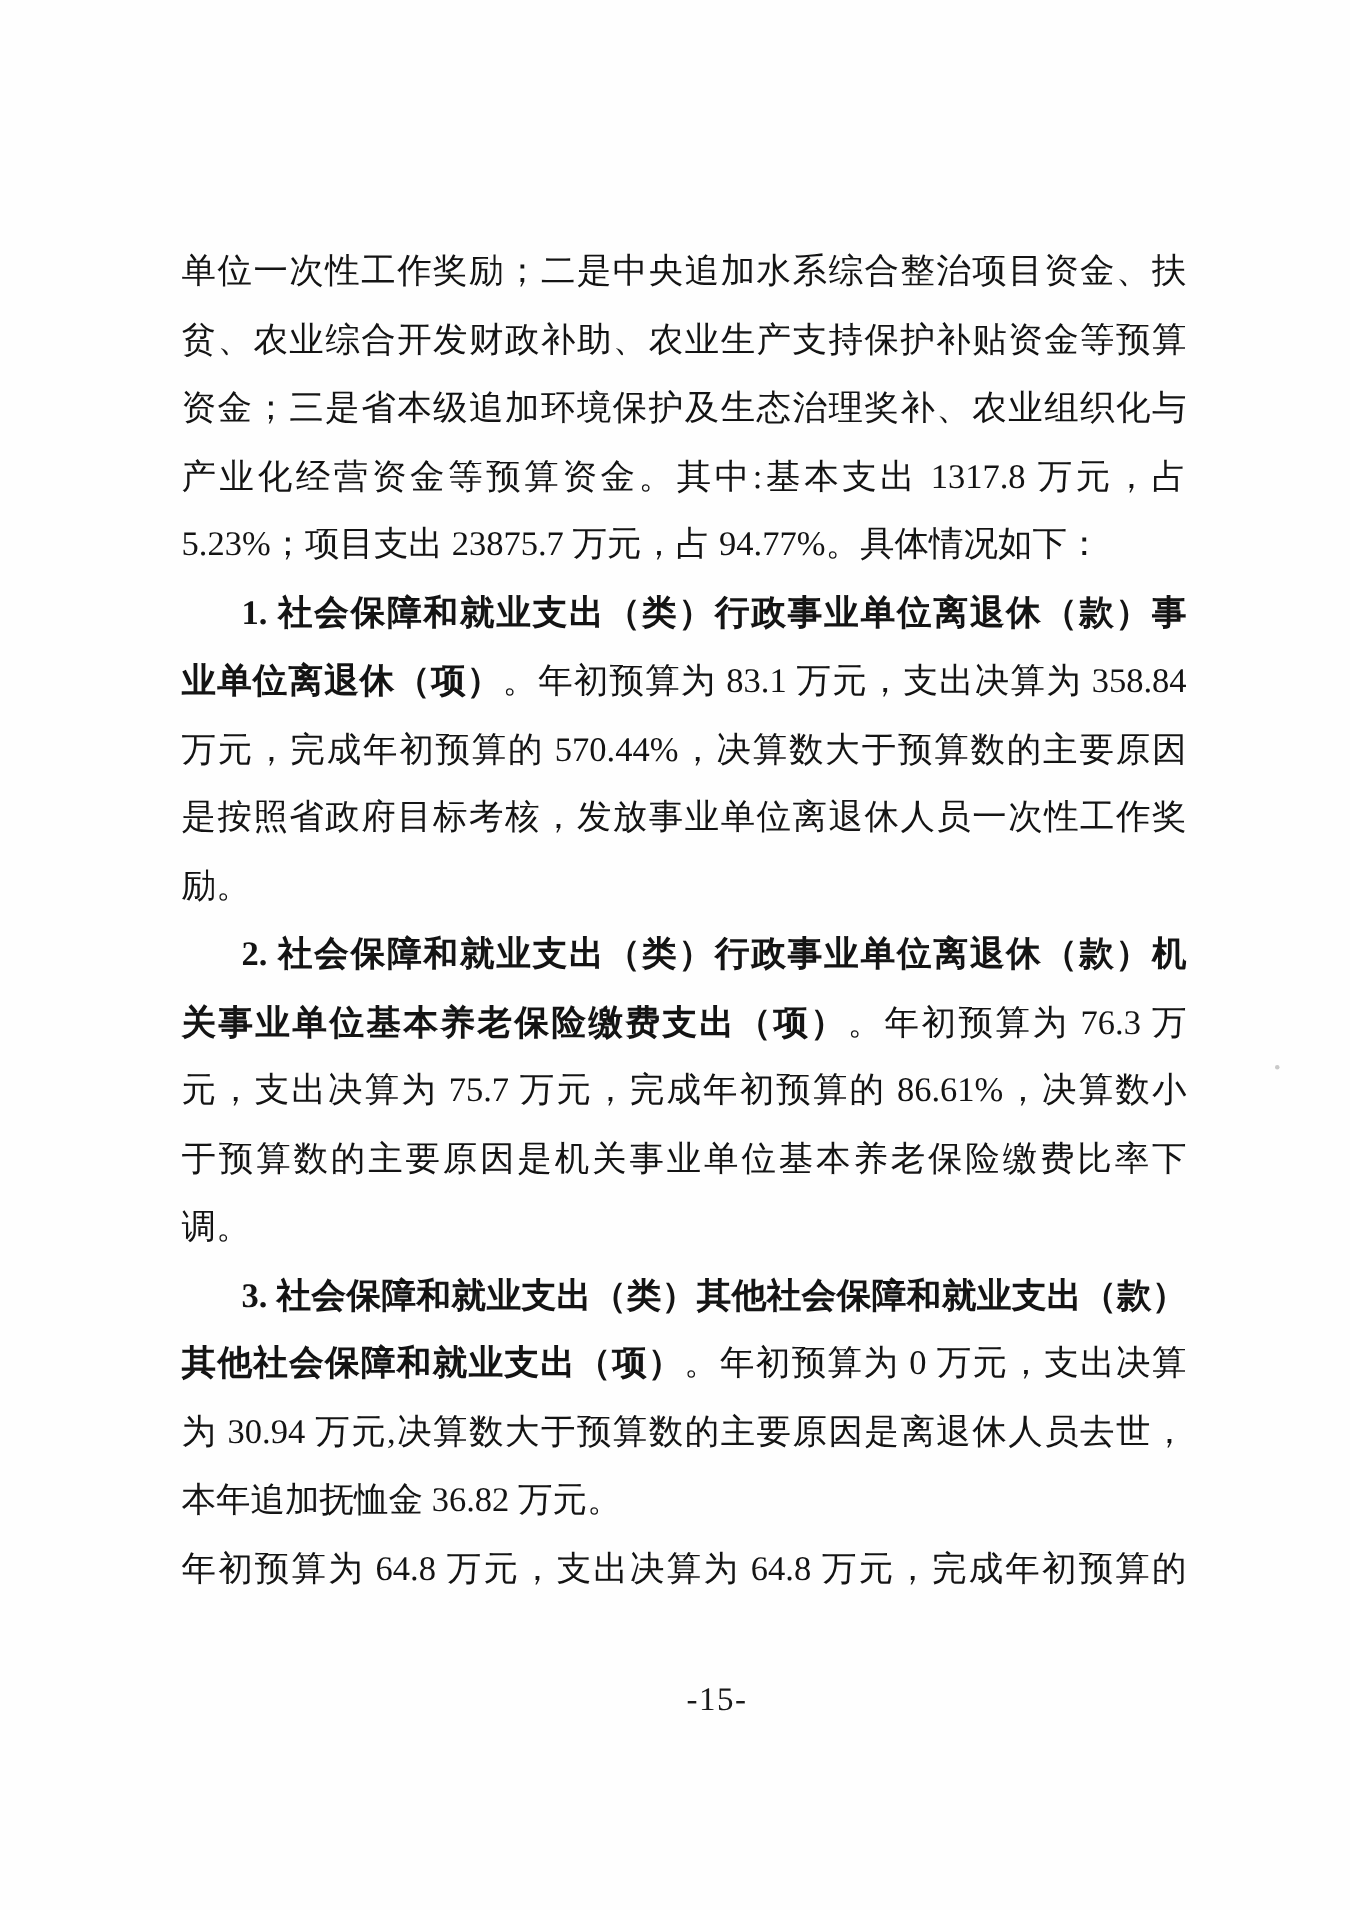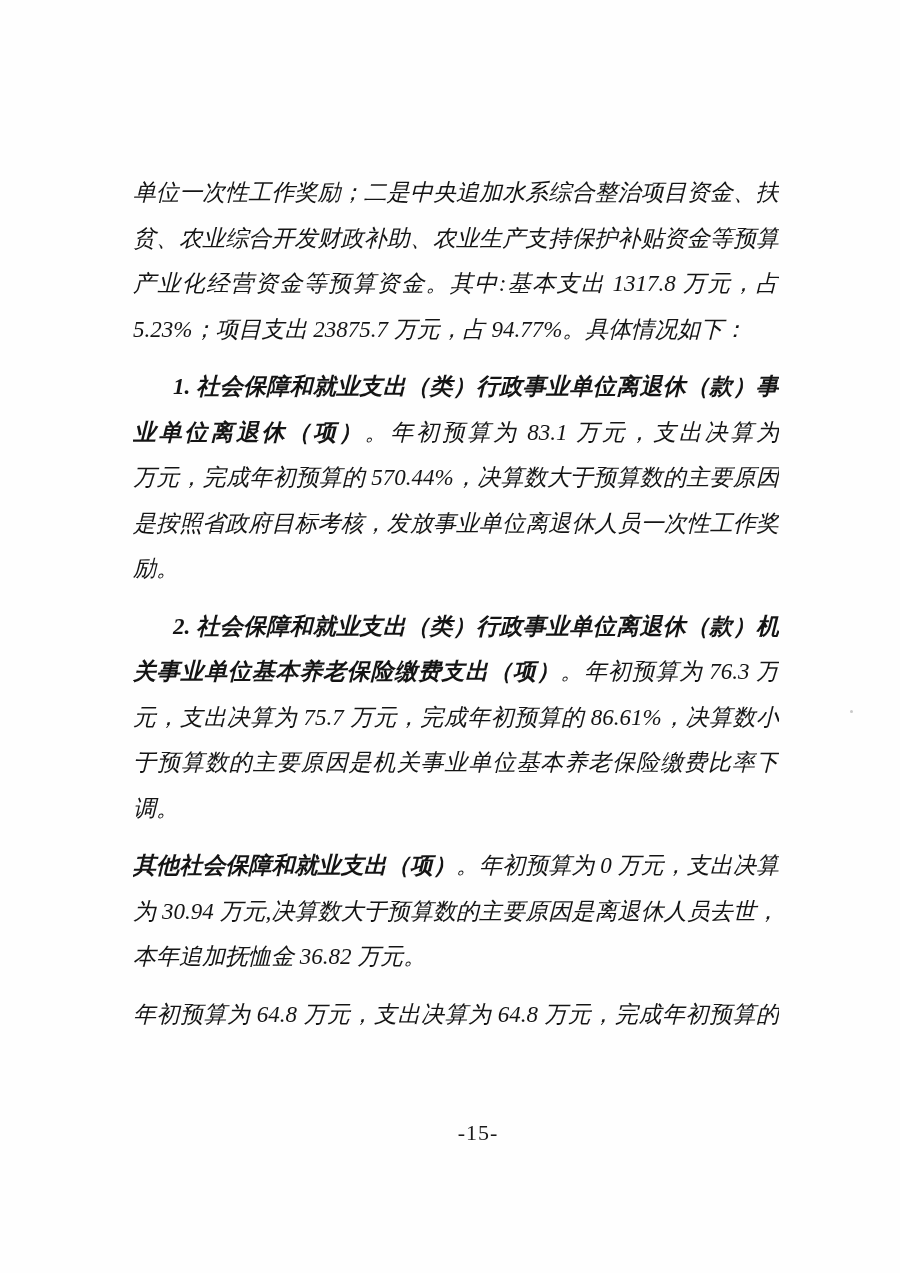--- a/index.html
+++ b/index.html
@@ -17,21 +17,21 @@
     color: #141414;
   }
   .doc-body {
     position: absolute;
     left: 121px;
     top: 158px;
     width: 670px;
     font-size: 23px;
     line-height: 45.5px;
   }
-  .para { margin: 12px; padding: 0; font-style: italic; }
+  .para { margin: 0; padding: 0; }
   .line {
     height: 45.5px;
     overflow: hidden;
     text-align: justify;
     text-align-last: left;
     white-space: normal;
   }
   .line.fill {
     text-align-last: justify;
   }
@@ -61,38 +61,40 @@
   }
 </style>
 </head>
 <body>
 
 <div class="page">
   <div class="doc-body">
       <div class="para">
         <div class="line fill"><span class="seg-regular">单位一次性工作奖励；二是中央追加水系综合整治项目资金、扶</span></div>
         <div class="line fill"><span class="seg-regular">贫、农业综合开发财政补助、农业生产支持保护补贴资金等预算</span></div>
+        <div class="line fill"><span class="seg-regular">资金；三是省本级追加环境保护及生态治理奖补、农业组织化与</span></div>
         <div class="line fill"><span class="seg-regular">产业化经营资金等预算资金。其中:基本支出 1317.8 万元，占</span></div>
         <div class="line"><span class="seg-regular">5.23%；项目支出 23875.7 万元，占 94.77%。具体情况如下：</span></div>
       </div>
       <div class="para">
         <div class="line fill indent-normal"><span class="seg-bold">1. 社会保障和就业支出（类）行政事业单位离退休（款）事</span></div>
         <div class="line fill"><span class="seg-bold">业单位离退休（项）</span><span class="seg-regular">。年初预算为 83.1 万元，支出决算为 358.84</span></div>
         <div class="line fill"><span class="seg-regular">万元，完成年初预算的 570.44%，决算数大于预算数的主要原因</span></div>
         <div class="line fill"><span class="seg-regular">是按照省政府目标考核，发放事业单位离退休人员一次性工作奖</span></div>
         <div class="line"><span class="seg-regular">励。</span></div>
       </div>
       <div class="para">
         <div class="line fill indent-normal"><span class="seg-bold">2. 社会保障和就业支出（类）行政事业单位离退休（款）机</span></div>
         <div class="line fill"><span class="seg-bold">关事业单位基本养老保险缴费支出（项）</span><span class="seg-regular">。年初预算为 76.3 万</span></div>
         <div class="line fill"><span class="seg-regular">元，支出决算为 75.7 万元，完成年初预算的 86.61%，决算数小</span></div>
         <div class="line fill"><span class="seg-regular">于预算数的主要原因是机关事业单位基本养老保险缴费比率下</span></div>
         <div class="line"><span class="seg-regular">调。</span></div>
       </div>
       <div class="para">
+        <div class="line fill indent-normal"><span class="seg-bold">3. 社会保障和就业支出（类）其他社会保障和就业支出（款）</span></div>
         <div class="line fill"><span class="seg-bold">其他社会保障和就业支出（项）</span><span class="seg-regular">。年初预算为 0 万元，支出决算</span></div>
         <div class="line fill"><span class="seg-regular">为 30.94 万元,决算数大于预算数的主要原因是离退休人员去世，</span></div>
         <div class="line"><span class="seg-regular">本年追加抚恤金 36.82 万元。</span></div>
       </div>
       <div class="para">
         <div class="line fill"><span class="seg-regular">年初预算为 64.8 万元，支出决算为 64.8 万元，完成年初预算的</span></div>
       </div>
     </div>
   <div class="pageno">-15-</div>
   <div class="speck"></div>

